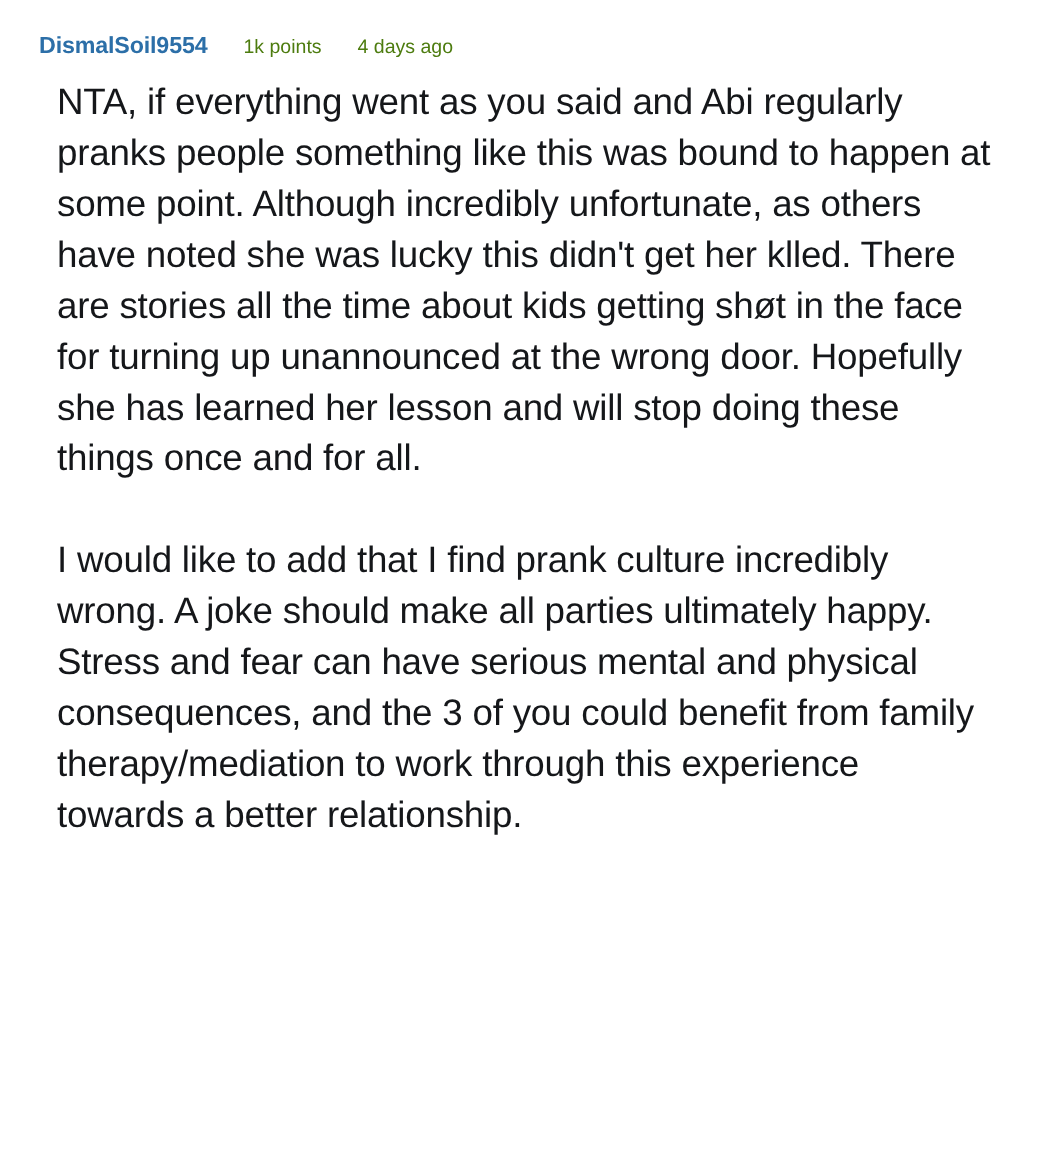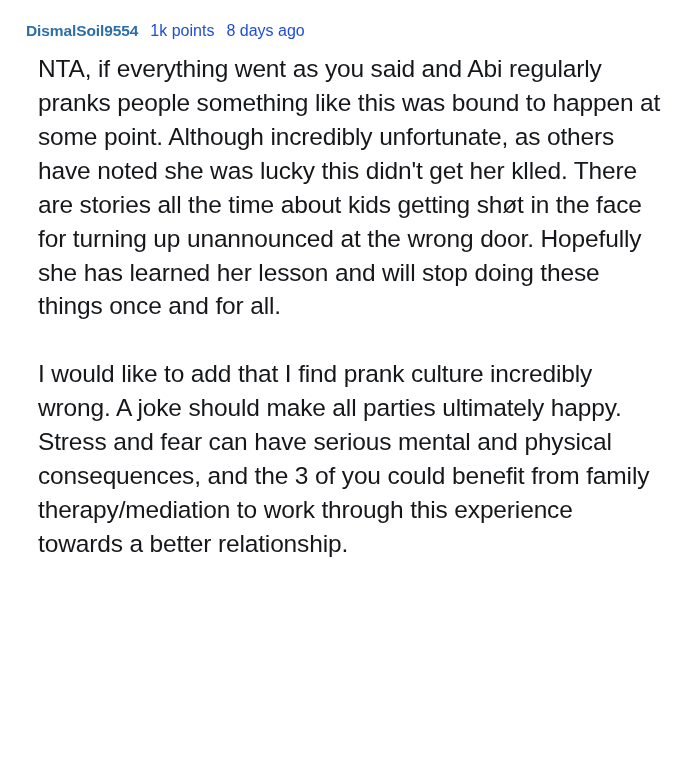--- a/index.html
+++ b/index.html
@@ -16,33 +16,33 @@
   .comment {
     box-sizing: border-box;
     width: 700px;
     min-height: 769px;
     padding: 22px 26px 10px 26px;
     background: #ffffff;
   }
   .meta {
     display: flex;
     align-items: baseline;
-    gap: 12px;
+    gap: 24px;
     margin-bottom: 11px;
     white-space: nowrap;
   }
   .author {
     font-size: 15.5px;
     font-weight: bold;
     color: #2c6fa8;
     letter-spacing: -0.1px;
   }
   .points, .timestamp {
-    font-size: 16px;
-    color: #1d4ed8;
+    font-size: 13px;
+    color: #4d7c0f;
   }
   .body {
     font-size: 24.5px;
     line-height: 1.385;
     color: #15171a;
     letter-spacing: -0.15px;
   }
   .para {
     margin: 12px;
   }
@@ -51,21 +51,21 @@
   }
 </style>
 </head>
 <body>
 
 <div class="comment">
 
   <div class="meta">
     <span class="author">DismalSoil9554</span>
     <span class="points">1k points</span>
-    <span class="timestamp">8 days ago</span>
+    <span class="timestamp">4 days ago</span>
   </div>
 
   <div class="body">
     <p class="para">NTA, if everything went as you said and Abi regularly pranks people something like this was bound to happen at some point. Although incredibly unfortunate, as others have noted she was lucky this didn't get her klled. There are stories all the time about kids getting shøt in the face for turning up unannounced at the wrong door. Hopefully she has learned her lesson and will stop doing these things once and for all.</p>
     <p class="para">I would like to add that I find prank culture incredibly wrong. A joke should make all parties ultimately happy. Stress and fear can have serious mental and physical consequences, and the 3 of you could benefit from family therapy/mediation to work through this experience towards a better relationship.</p>
   </div>
 
 </div>
 
 </body></html>

